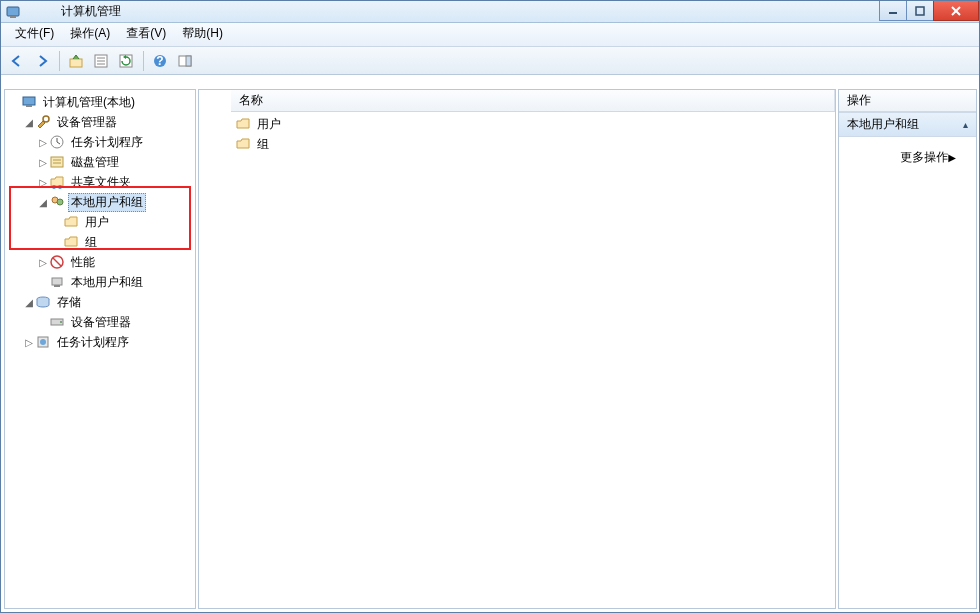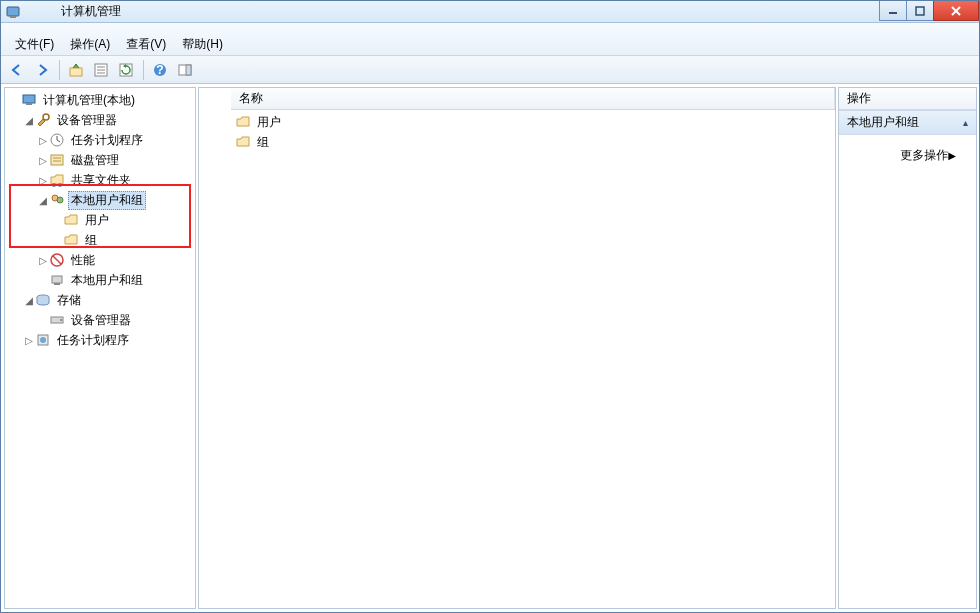--- a/index.html
+++ b/index.html
@@ -10,31 +10,31 @@
 
 .titlebar { height: 22px; background: linear-gradient(#eaf3fb, #d7e8f7); display: flex; align-items: center; padding-left: 4px; border-bottom: 1px solid #a6c0da; gap: 36px; }
 .titlebar .app-icon { width: 16px; height: 16px; margin-right: 4px; display:inline-block;}
 .titlebar .title-text { flex: 1; color: #000; }
 .win-btns { display: flex; height: 20px; margin-top:-1px;}
 .win-btn { width: 28px; height: 20px; border: 1px solid #6a8fbf; border-top:none; margin-left: -1px; display:flex; align-items:center; justify-content:center; background: linear-gradient(#eaf2fb,#cde0f2); color:#33506f; font-weight:bold; font-size:11px;}
 .win-btn.close { width: 46px; background: linear-gradient(#f36a5a,#d84231); color:#fff; border-color:#a83224;}
 .win-btn svg { display:block; }
 
 
-.menubar { height: 33px; background: linear-gradient(#f7fbff,#e8f0f9); display:flex; align-items:flex-end; padding-left:6px; border-bottom:1px solid #c8d6e6;}
+.menubar { height: 24px; background: linear-gradient(#f7fbff,#e8f0f9); display:flex; align-items:flex-start; padding-left:6px; border-bottom:1px solid #c8d6e6;}
 .menubar .menu-item { padding: 2px 8px; color:#000; cursor:default;}
 
 
 .toolbar { height: 28px; background: linear-gradient(#f5f9fd,#e4edf6); display:flex; align-items:center; padding-left:4px; border-bottom:1px solid #b7c8da; gap:0;}
 .tool-btn { width:24px; height:24px; display:flex; align-items:center; justify-content:center; border:1px solid transparent; border-radius:3px; margin-right:1px;}
 .tool-sep { width:1px; height:20px; background:#b7c8da; margin:0 4px;}
 
 
 .main { flex:1; display:flex; overflow:hidden; }
-.pane { border:1px solid #b7c8da; margin:3px 2px 3px 3px; background:#fff; display:flex; flex-direction:column;}
+.pane { border:1px solid #b7c8da; margin:14px 2px 3px 3px; background:#fff; display:flex; flex-direction:column;}
 .pane.left { width:192px; margin-right:0;}
 .pane.center { flex:1; margin-left:2px; margin-right:0;padding-left:32px;}
 .pane.right { width:139px; margin-left:2px;}
 
 
 .tree { padding:2px 2px; overflow:auto; flex:1;}
 .tree-row { display:flex; align-items:center; height:20px; white-space:nowrap; cursor:default;}
 .tree-row .exp { width:12px; text-align:center; color:#6a6a6a; font-size:10px; display:inline-block;}
 .tree-row .ticon { width:16px; height:16px; margin-right:3px; display:inline-flex; align-items:center; justify-content:center;}
 .tree-row .label { padding:1px 3px;}

